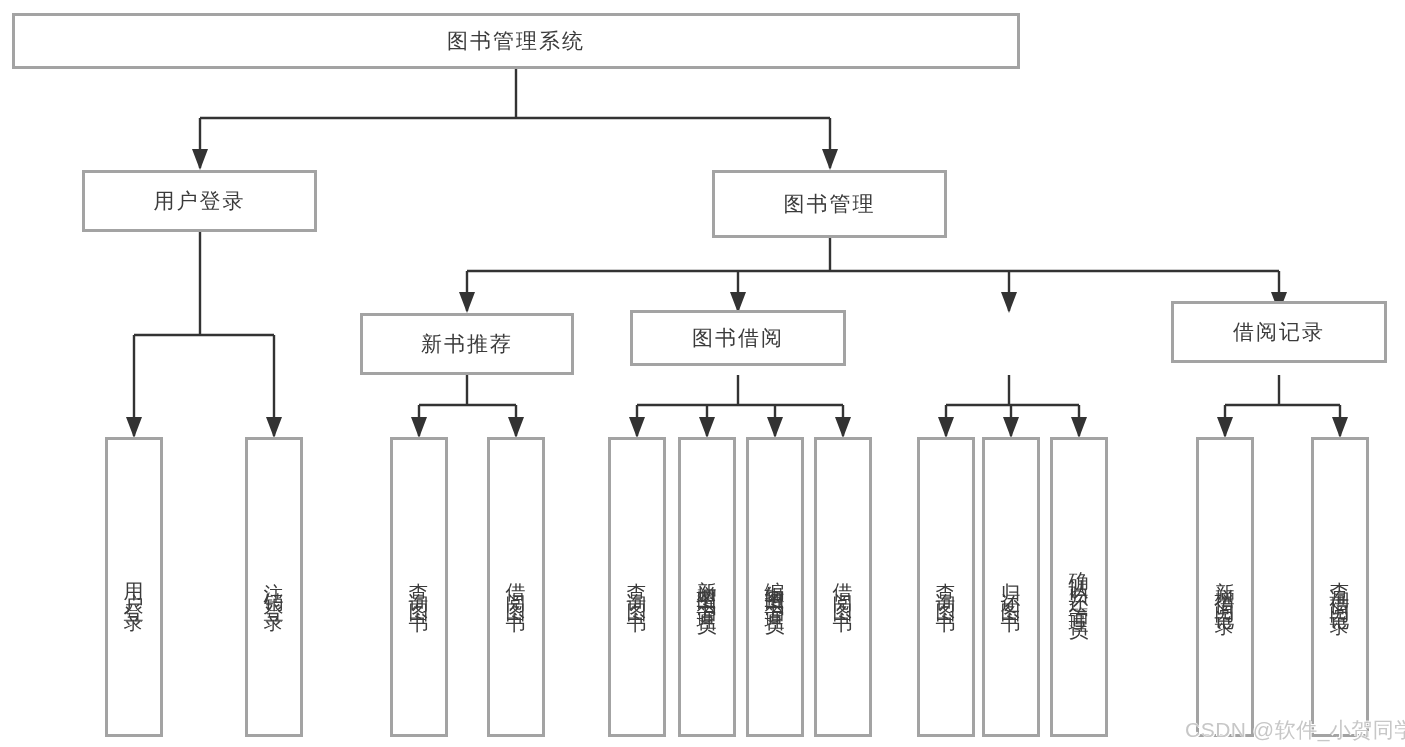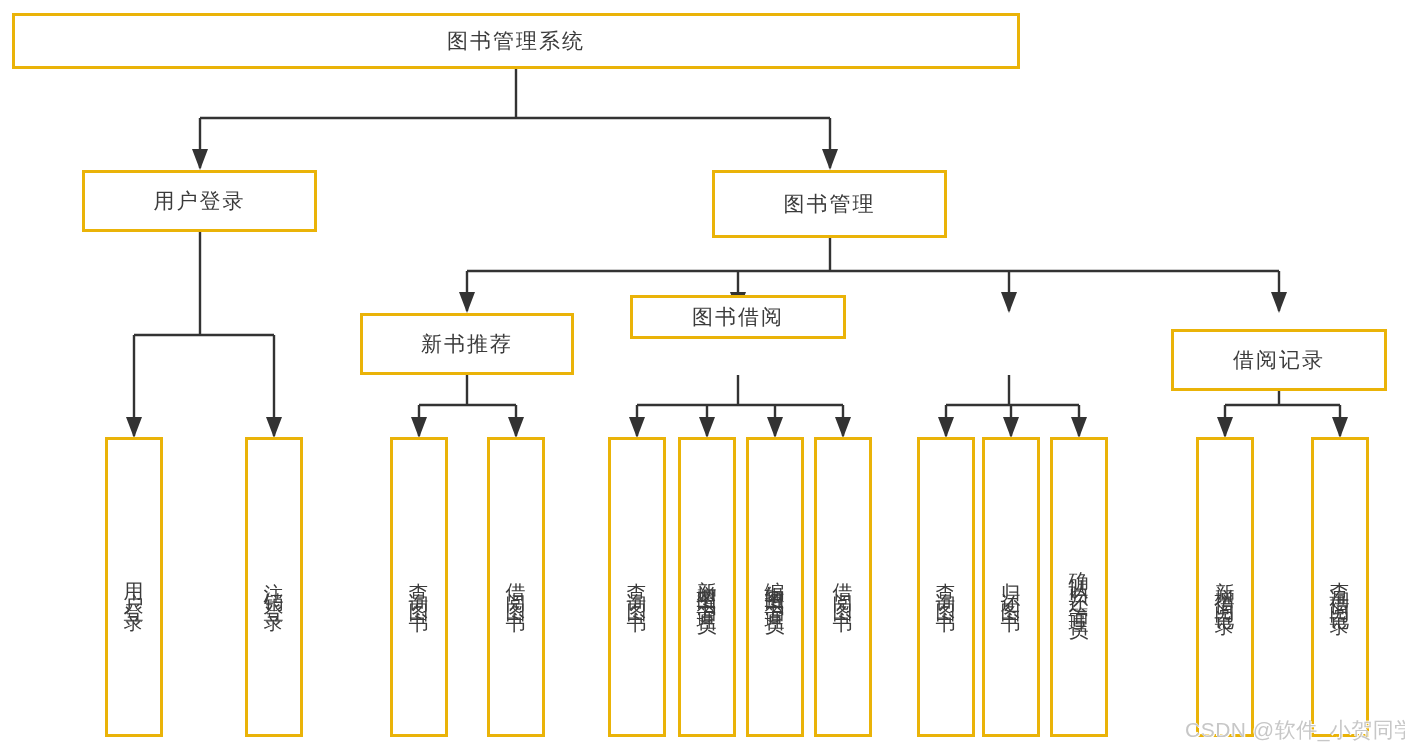--- a/index.html
+++ b/index.html
@@ -7,21 +7,21 @@
     position:relative;
     width:1405px;height:747px;
     background:#ffffff;
     font-family:"Liberation Sans", sans-serif;
     overflow:hidden;
   }
   .connectors{position:absolute;left:0;top:0;width:1405px;height:747px;}
   .box{
     position:absolute;
     background:#ffffff;
-    border:3px solid #eab308;
+    border:3px solid #a3a3a3;
     box-sizing:border-box;
     display:flex;align-items:center;justify-content:center;
     color:#3b3b3b;
   }
   .hbox{font-size:21px;letter-spacing:2px;}
   .leaf{
     width:58px;height:300px;top:437px;
     font-size:20px;
   }
   .leaf span{
@@ -70,24 +70,24 @@
   <div class="box hbox" style="left:82px;top:170px;width:235px;height:62px">
     <span>用户登录</span>
   </div>
   <div class="box hbox" style="left:712px;top:170px;width:235px;height:68px">
     <span>图书管理</span>
   </div>
 
   <div class="box hbox" style="left:360px;top:313px;width:214px;height:62px">
     <span>新书推荐</span>
   </div>
-  <div class="box hbox" style="left:630px;top:295px;width:216px;height:44px">
+  <div class="box hbox" style="left:630px;top:310px;width:216px;height:56px">
     <span>图书借阅</span>
   </div>
-  <div class="box hbox" style="left:1171px;top:329px;width:216px;height:62px">
+  <div class="box hbox" style="left:1171px;top:301px;width:216px;height:62px">
     <span>借阅记录</span>
   </div>
 
   <div class="box leaf" style="left:105px">
     <span>用户登录</span>
   </div>
   <div class="box leaf" style="left:245px">
     <span>注销登录</span>
   </div>
 

